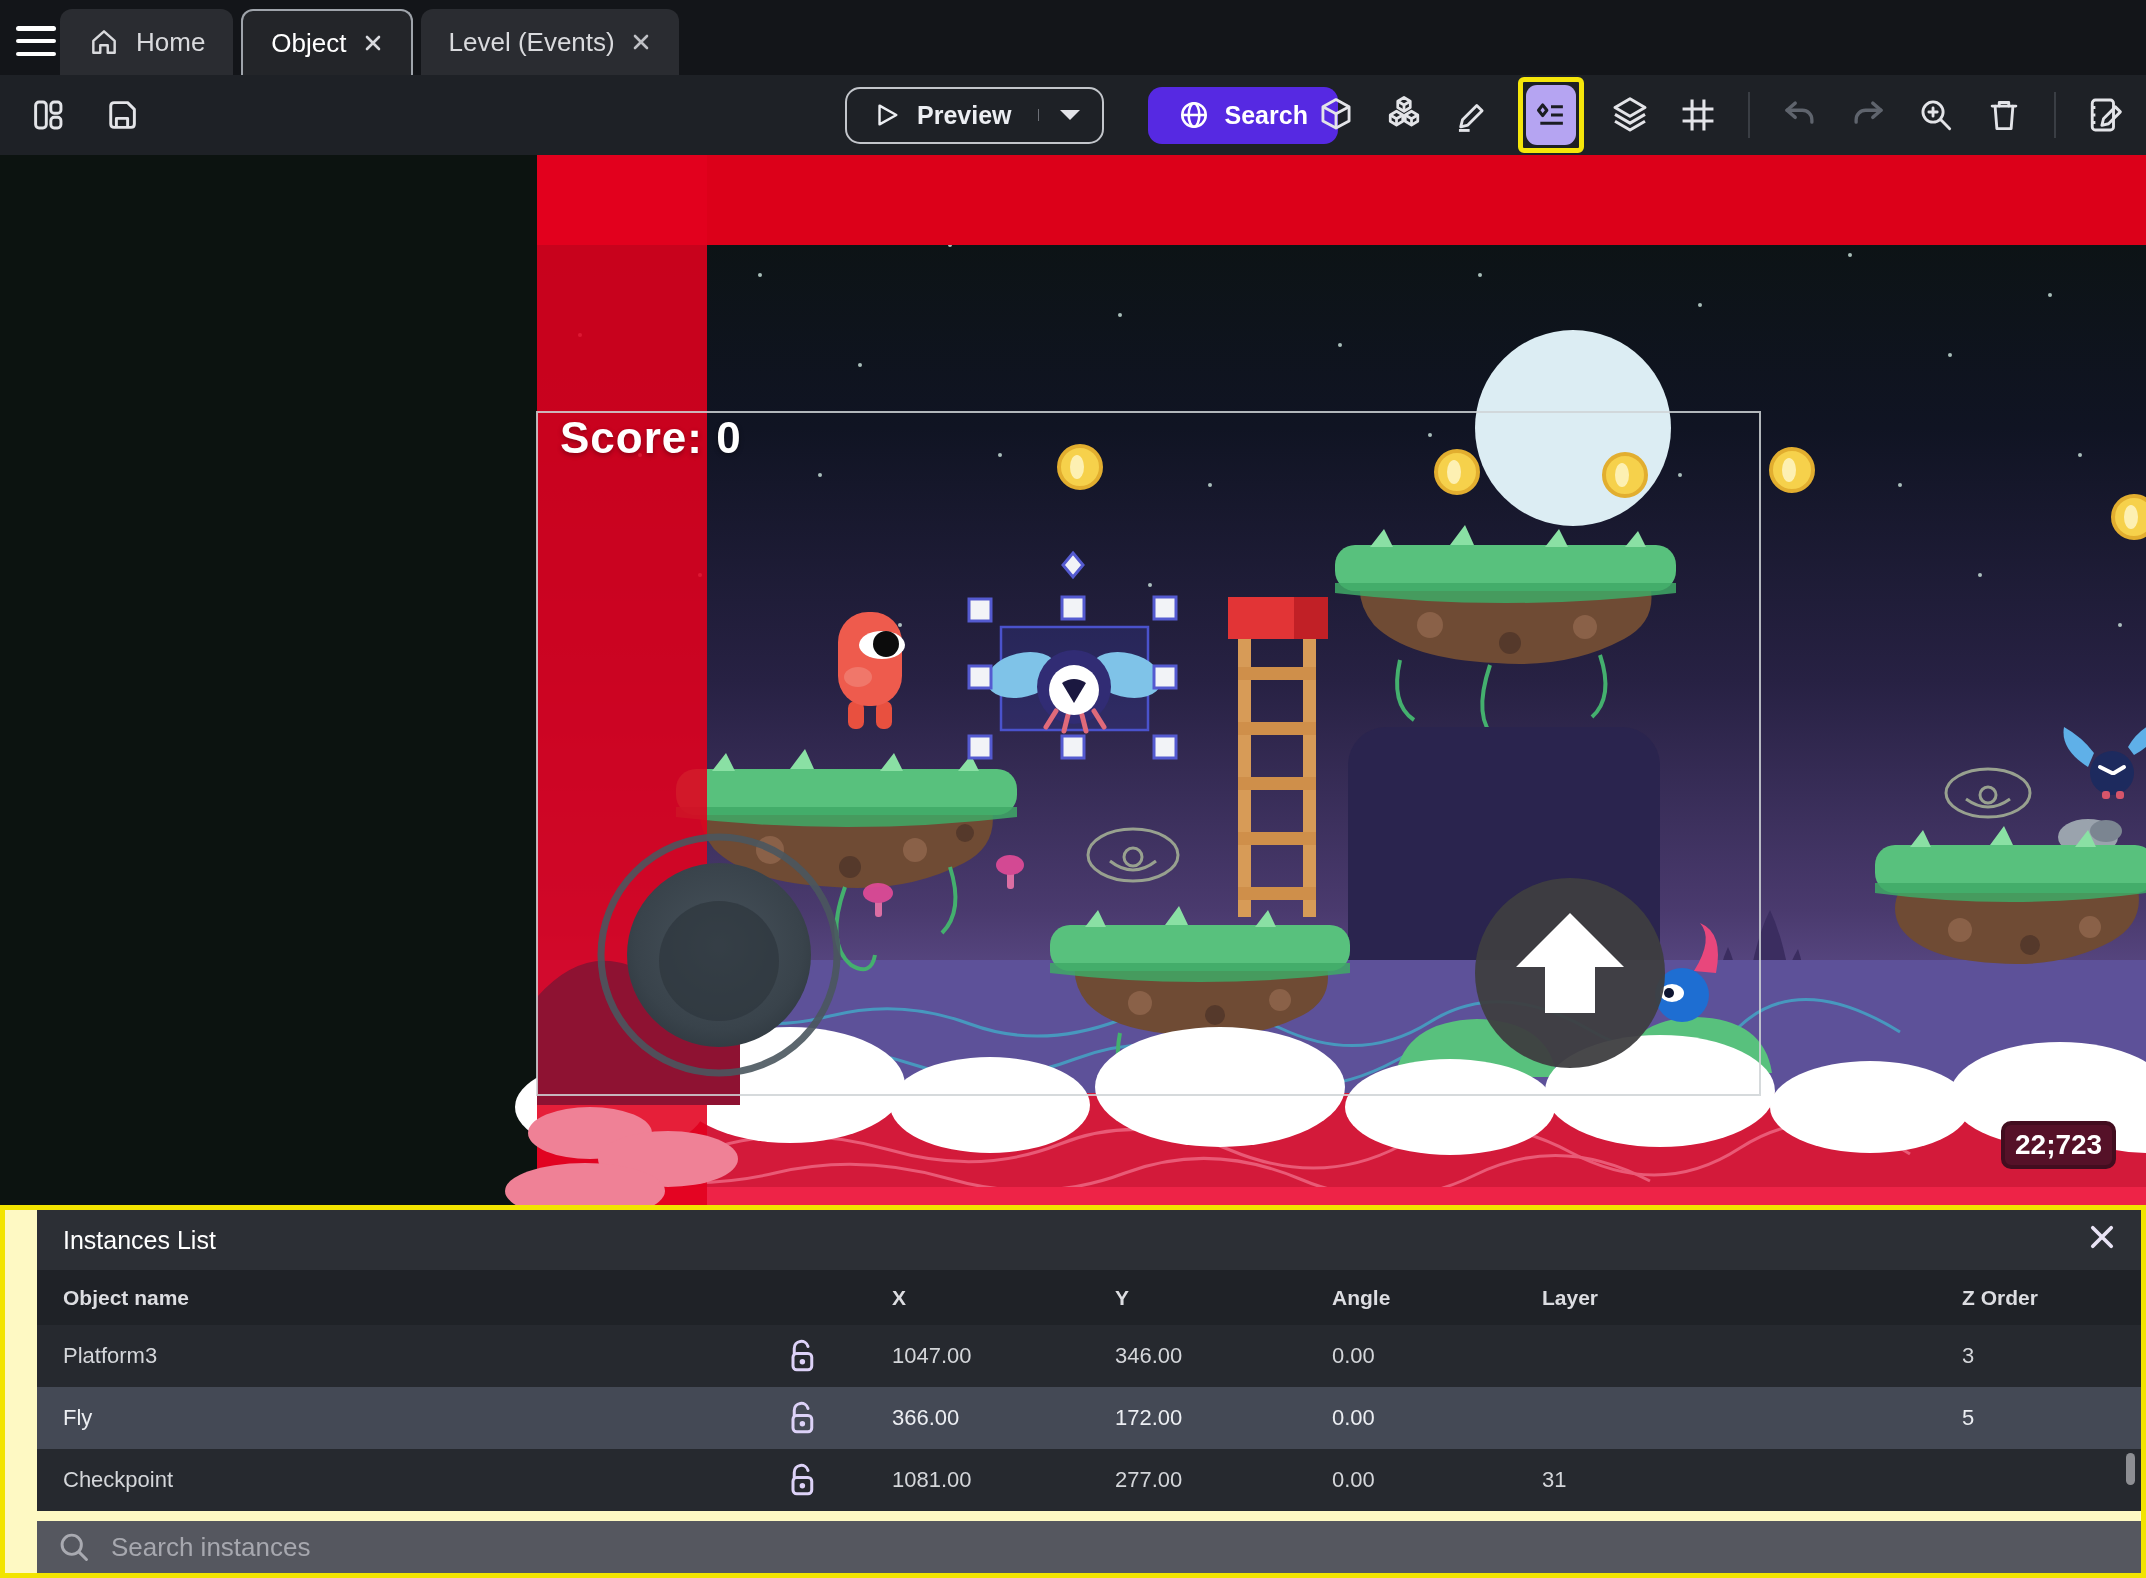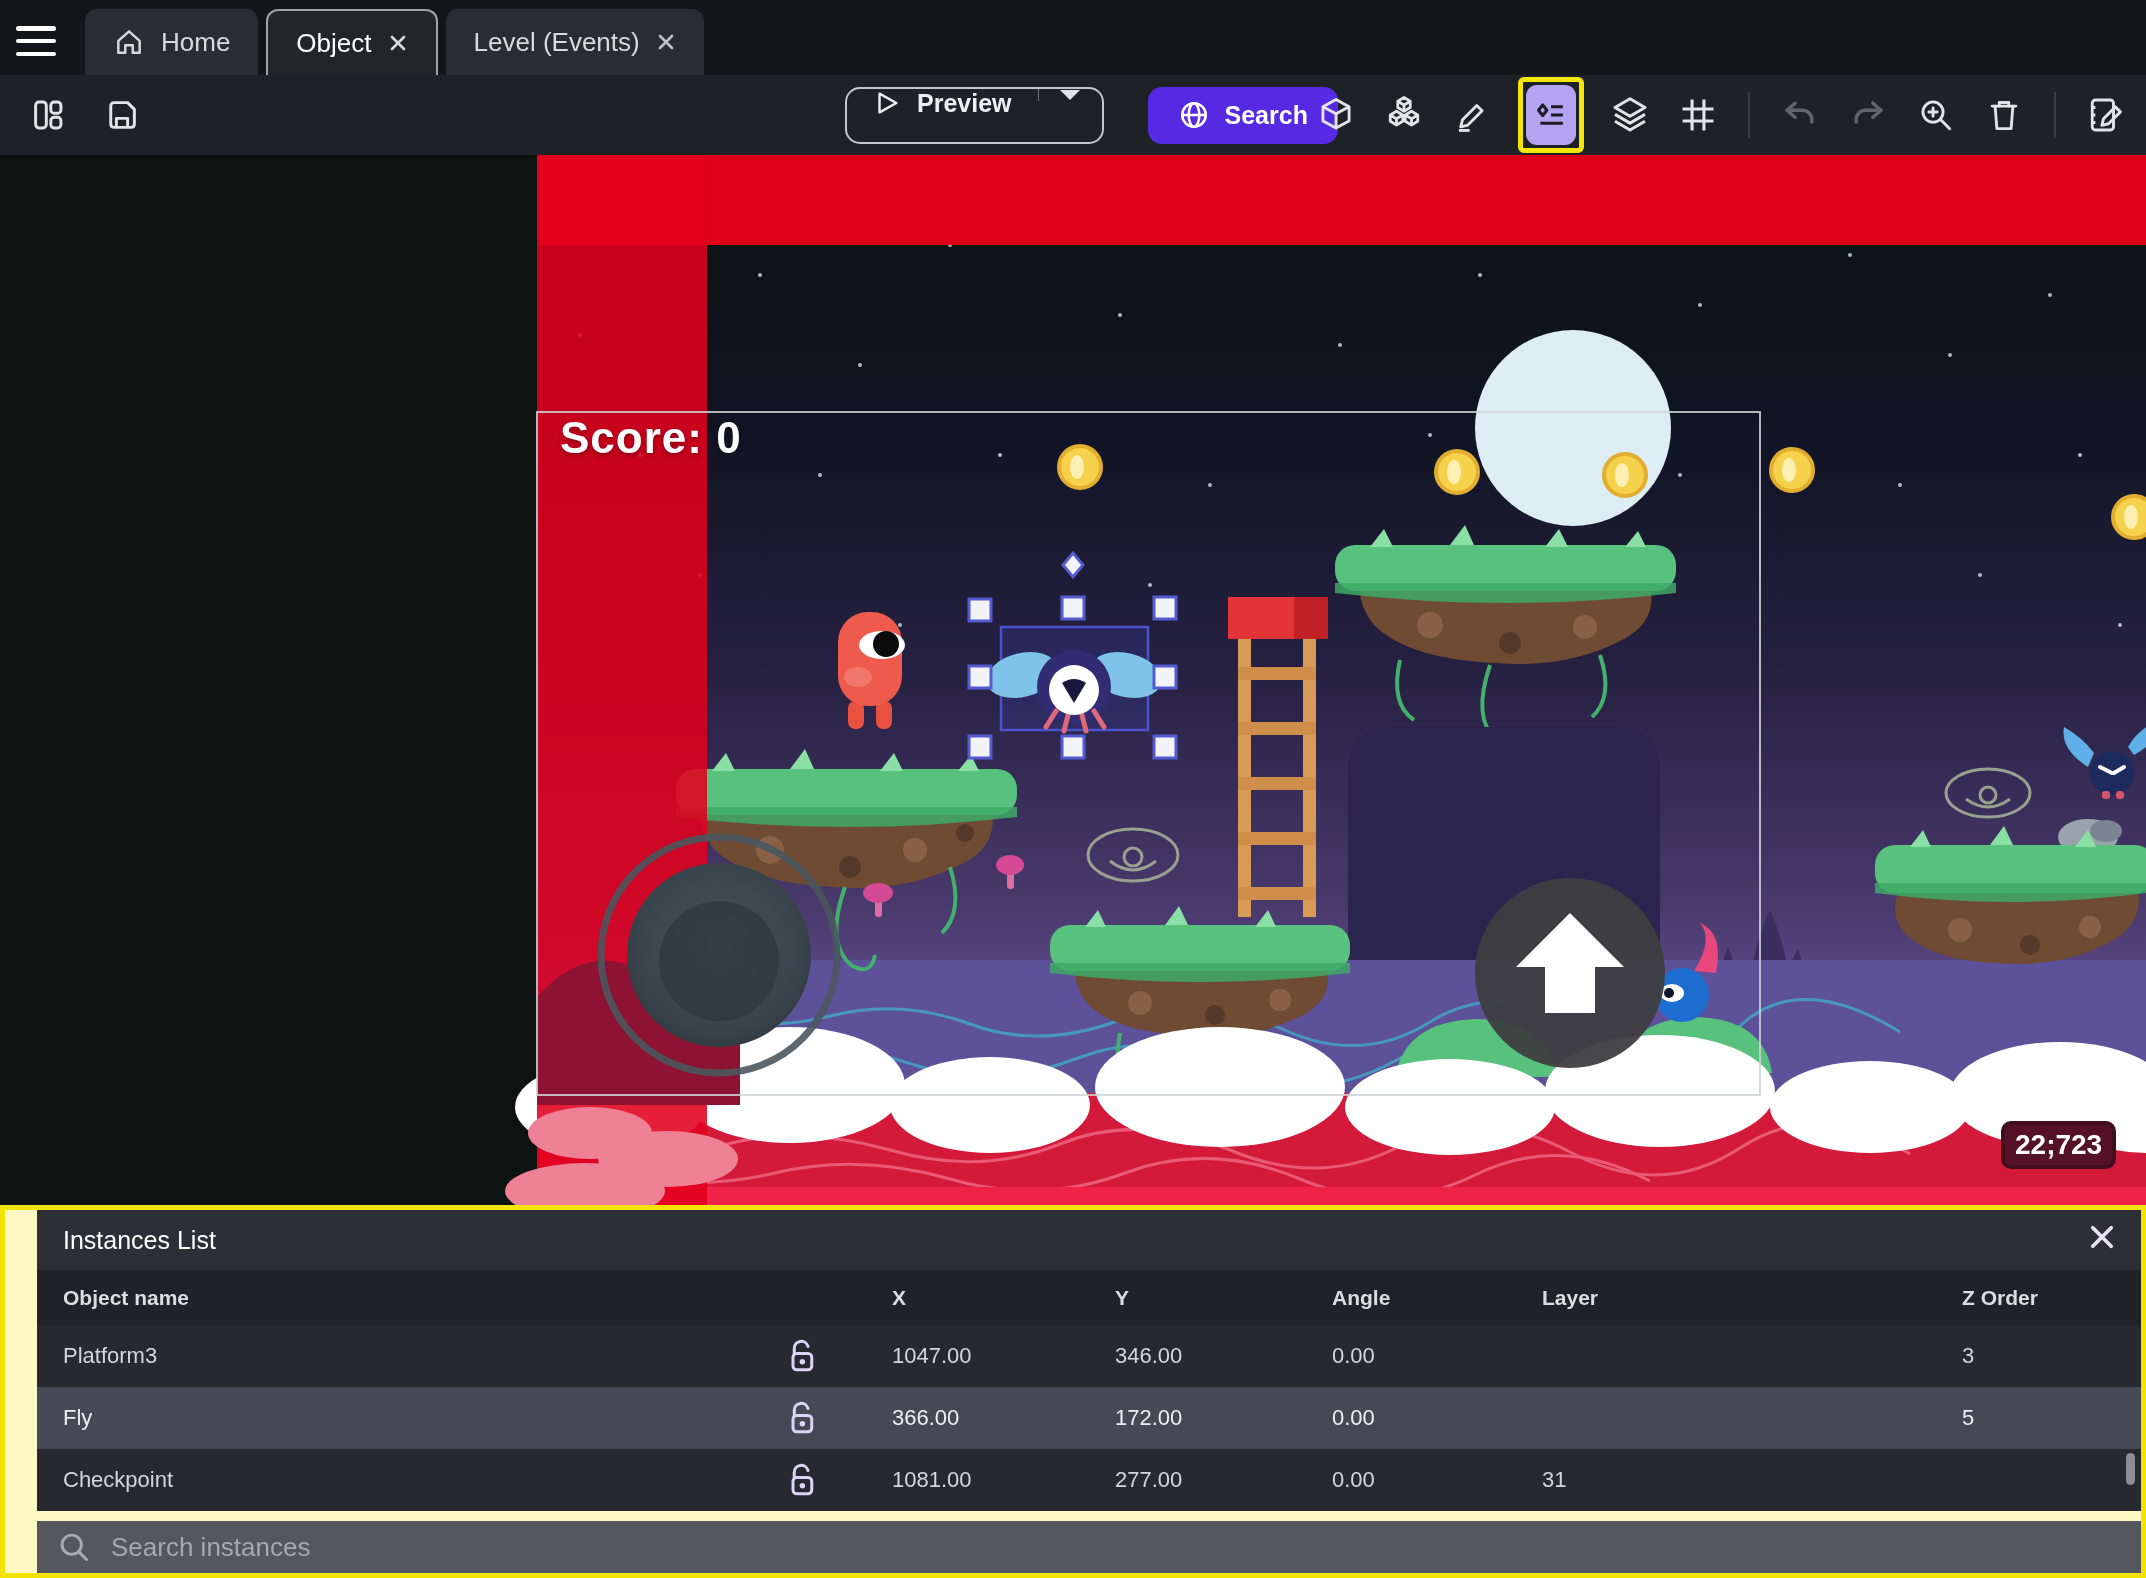--- a/index.html
+++ b/index.html
@@ -3,31 +3,31 @@
 <meta charset="utf-8">
 <style>
   * { margin:0; padding:0; box-sizing:border-box; }
   html,body { background:#0c1310; }
   body { font-family:"Liberation Sans","DejaVu Sans",sans-serif; width:2146px; height:1578px; position:relative; overflow:hidden; }
 
   
   .tabbar { position:absolute; top:0; left:0; width:2146px; height:75px; background:#131519; display:flex; align-items:flex-end; }
   .hamburger { position:absolute; left:16px; top:26px; width:44px; height:30px; display:flex; flex-direction:column; justify-content:space-between; cursor:pointer; }
   .hamburger span { display:block; width:40px; height:4.5px; border-radius:3px; background:#ffffff; }
-  .tabs { display:flex; margin-left:85px; height:66px; }
+  .tabs { display:flex; margin-left:60px; height:66px; }
   .tab { display:flex; align-items:center; gap:16px; padding:0 28px; background:#2a2c31; border-radius:12px 12px 0 0; margin-right:8px; color:#d9dadd; font-size:26px; cursor:pointer; height:66px; }
   .tab.active { background:#232529; border:2px solid #9fa4ab; border-bottom:none; color:#ffffff; position:relative; z-index:2; }
   .tab .tab-close { display:flex; align-items:center; opacity:.9; }
 
   
   .toolbar { position:absolute; top:75px; left:0; width:2146px; height:80px; background:#1e2126; display:flex; align-items:center; }
   .tb-left { display:flex; align-items:center; gap:30px; margin-left:26px; }
   .icon-btn { width:44px; height:44px; display:flex; align-items:center; justify-content:center; cursor:pointer; border-radius:8px; }
   .tb-center { position:absolute; left:845px; display:flex; align-items:center; gap:44px; }
-  .preview-group { display:flex; align-items:flex-start; height:57px; border:2px solid #c3c6cb; border-radius:15px; color:#eceef2; overflow:hidden; }
+  .preview-group { display:flex; align-items:center; height:57px; border:2px solid #c3c6cb; border-radius:15px; color:#eceef2; overflow:hidden; }
   .preview-main { display:flex; align-items:center; gap:16px; padding:0 26px; font-size:25px; font-weight:bold; cursor:pointer; }
   .preview-caret { display:flex; align-items:center; justify-content:center; width:64px; border-left:1.5px solid #6d7077; cursor:pointer; }
   .publish-btn { display:flex; align-items:center; gap:15px; height:57px; padding:0 30px; background:#5629e2; border-radius:14px; color:#ffffff; font-size:25px; font-weight:bold; cursor:pointer; }
   .tb-right { position:absolute; right:18px; display:flex; align-items:center; gap:24px; }
   .tb-divider { width:2px; height:46px; background:#3a3e44; margin:0 4px; }
   .hl-box { border:5px solid #f5e60a; border-radius:6px; padding:3px; background:#1d2024; cursor:pointer; }
   .hl-inner { width:50px; height:60px; background:#b5a4f2; border-radius:11px; display:flex; align-items:center; justify-content:center; }
   .disabled-icon { opacity:1; }
 
   

